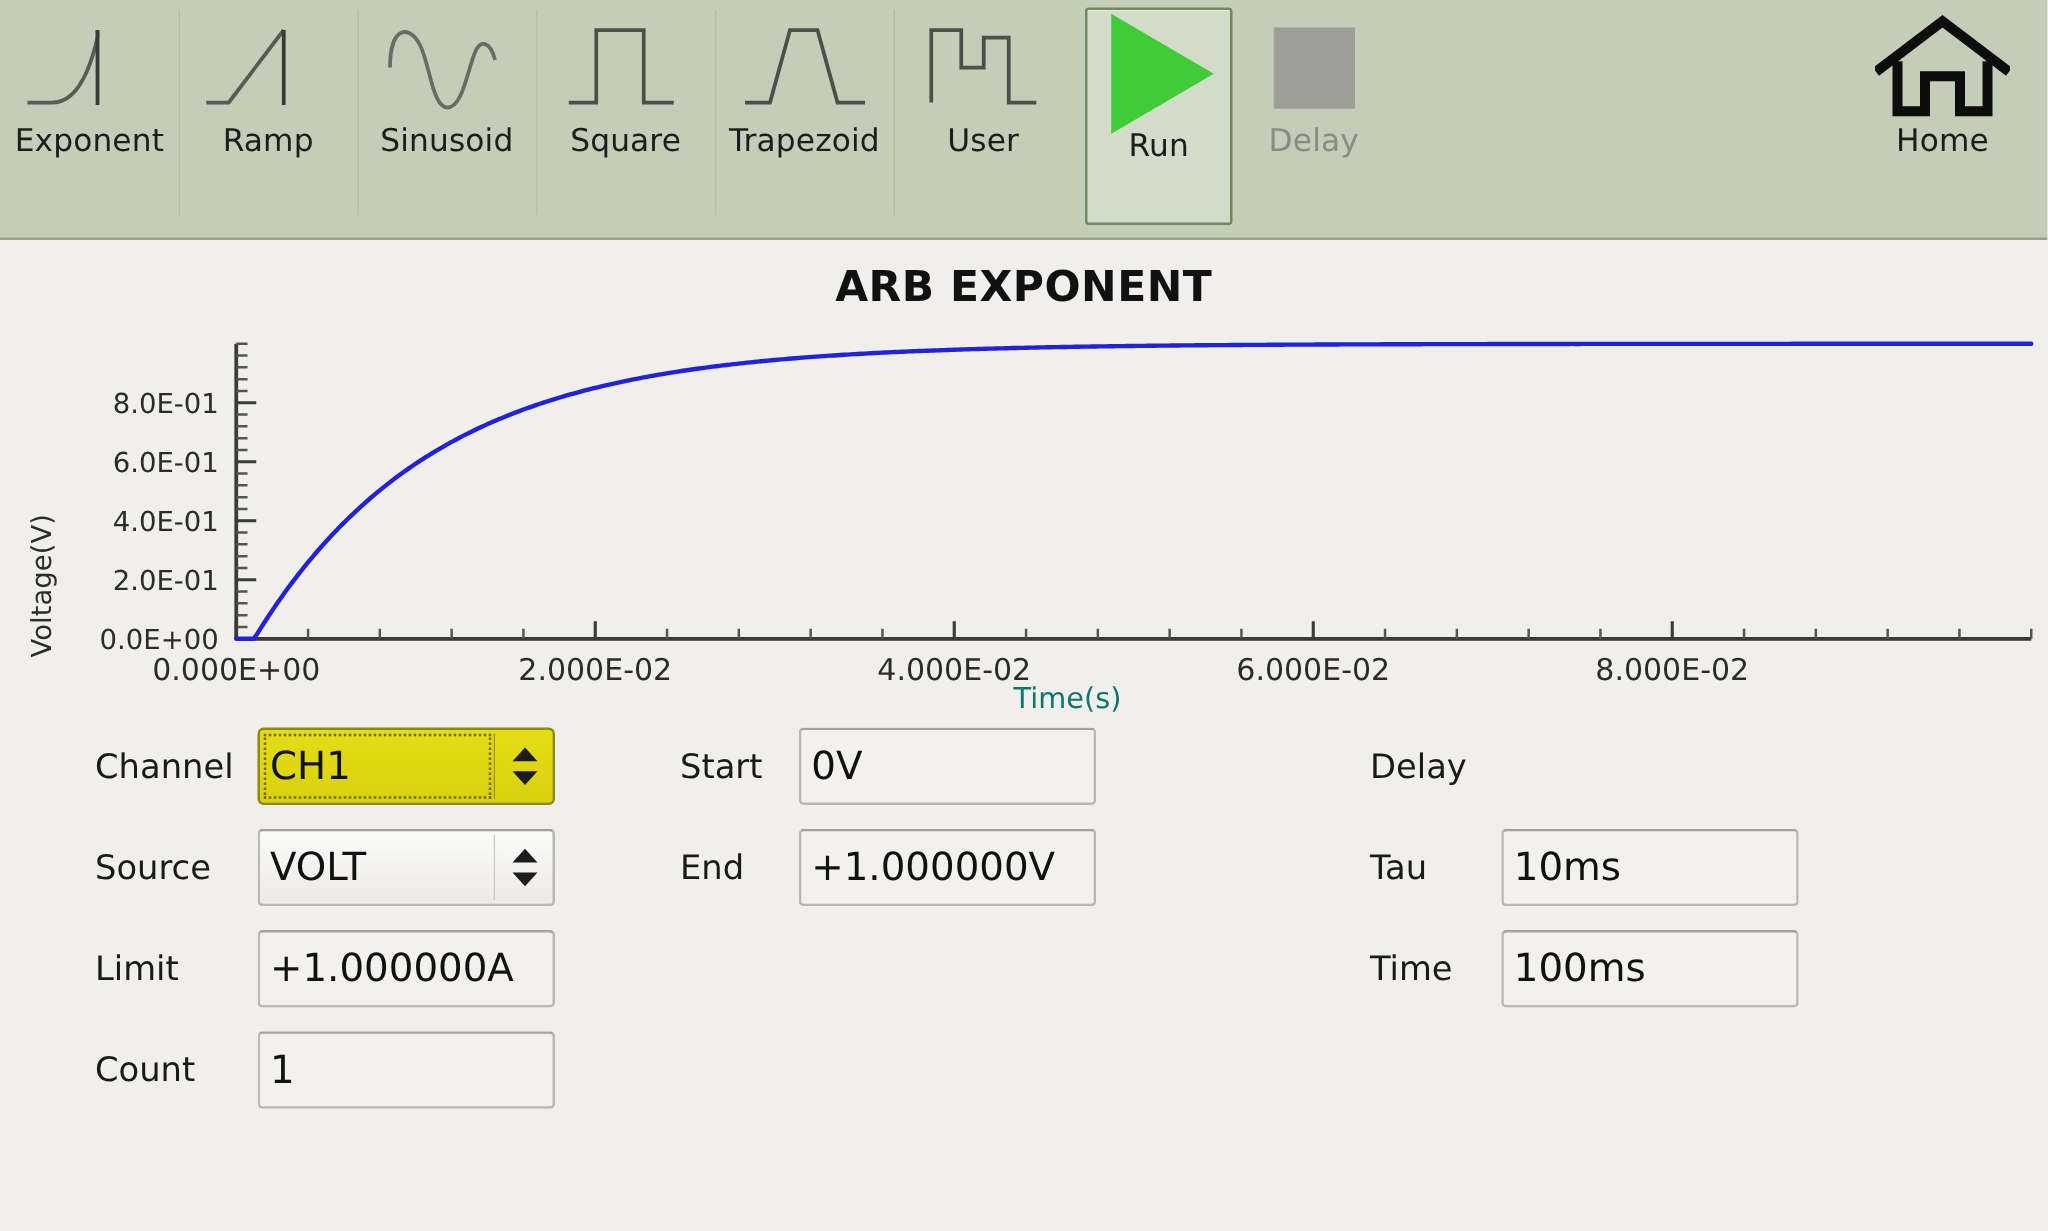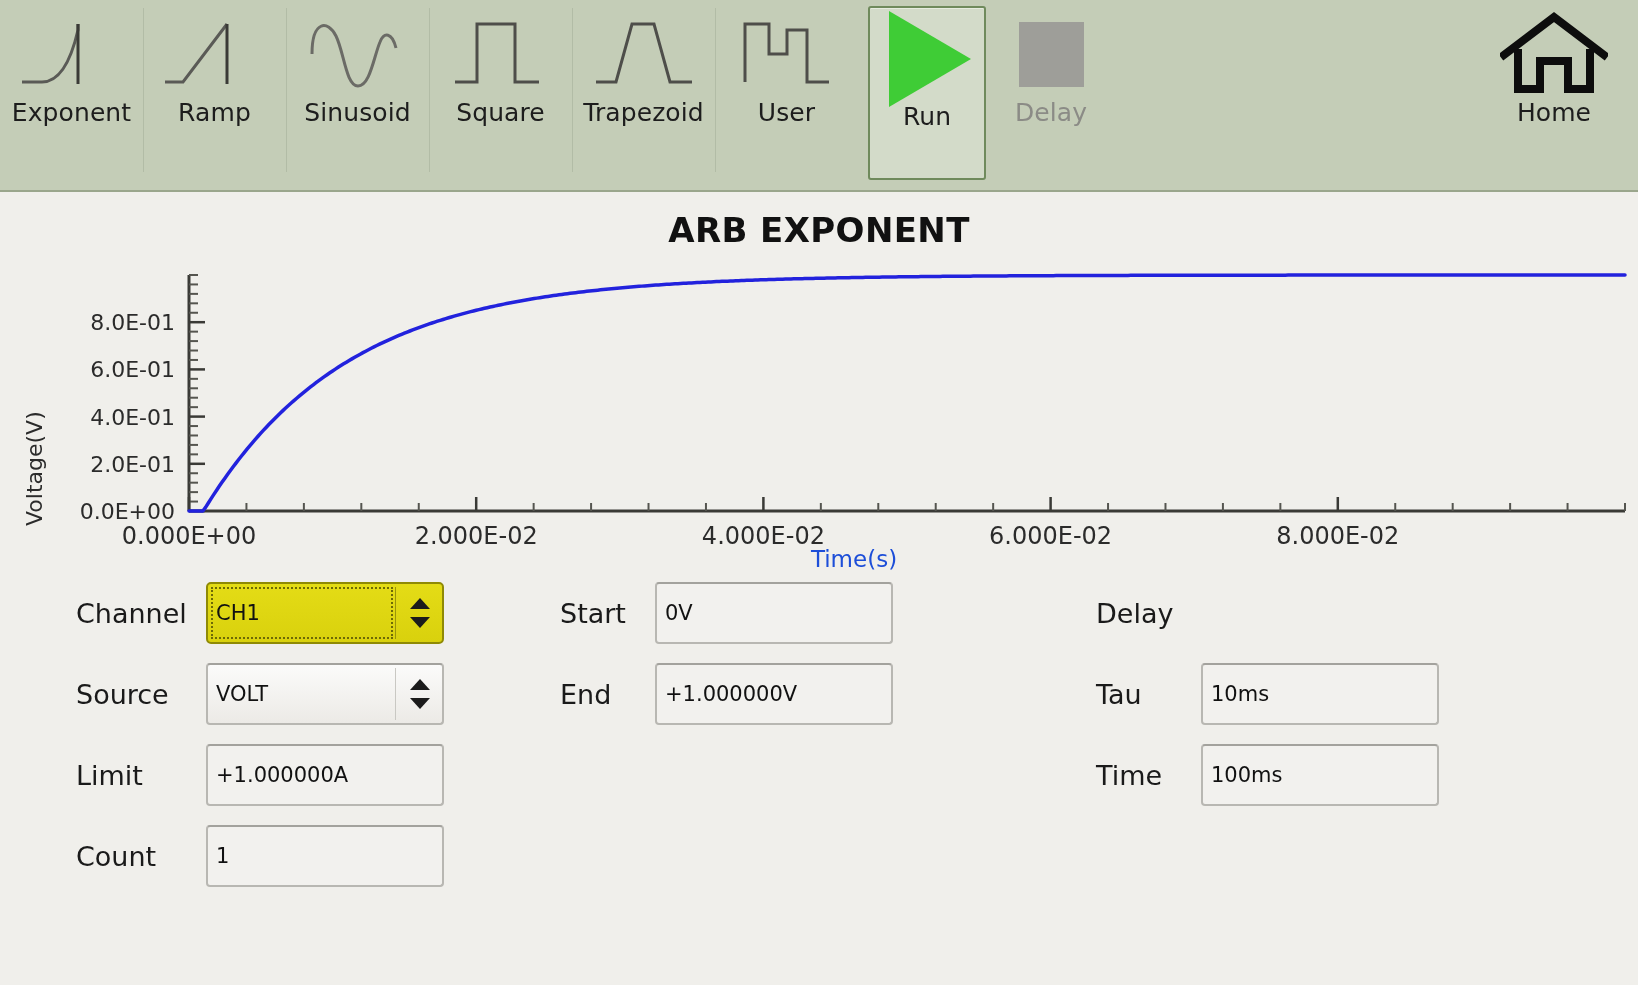--- a/index.html
+++ b/index.html
@@ -131,38 +131,38 @@
     color: #2b2b2b;
     white-space: nowrap;
   }
   #x-axis-title {
     position: absolute;
     left: 0;
     top: 290px;
     width: 1638px;
     text-align: center;
     font-size: 23px;
-    color: #1d4ed8;
+    color: #0f766e;
     padding-left: 70px;
     box-sizing: border-box;
   }
 
   
   #form {
     position: absolute;
     left: 0;
     top: 390px;
     width: 1638px;
   }
   .fcol {
     position: absolute;
     top: 0;
   }
   #col-left   { left: 76px;  }
-  #col-mid    { left: 560px; }
+  #col-mid    { left: 544px; }
   #col-right  { left: 1096px;}
 
   .frow {
     display: flex;
     align-items: center;
     height: 62px;
     margin-bottom: 19px;
   }
   .flabel {
     font-size: 27px;
@@ -177,21 +177,21 @@
   .field {
     box-sizing: border-box;
     height: 62px;
     background: #f2f1ee;
     border: 2px solid #b8b7b2;
     border-top-color: #a3a29d;
     border-radius: 4px;
     display: flex;
     align-items: center;
     padding: 0 8px;
-    font-size: 21px;
+    font-size: 31px;
     color: #111;
     width: 238px;
     overflow: hidden;
     white-space: nowrap;
   }
   #col-mid .field  { width: 238px; }
   #col-right .field{ width: 238px; }
 
   
   .field.select {

